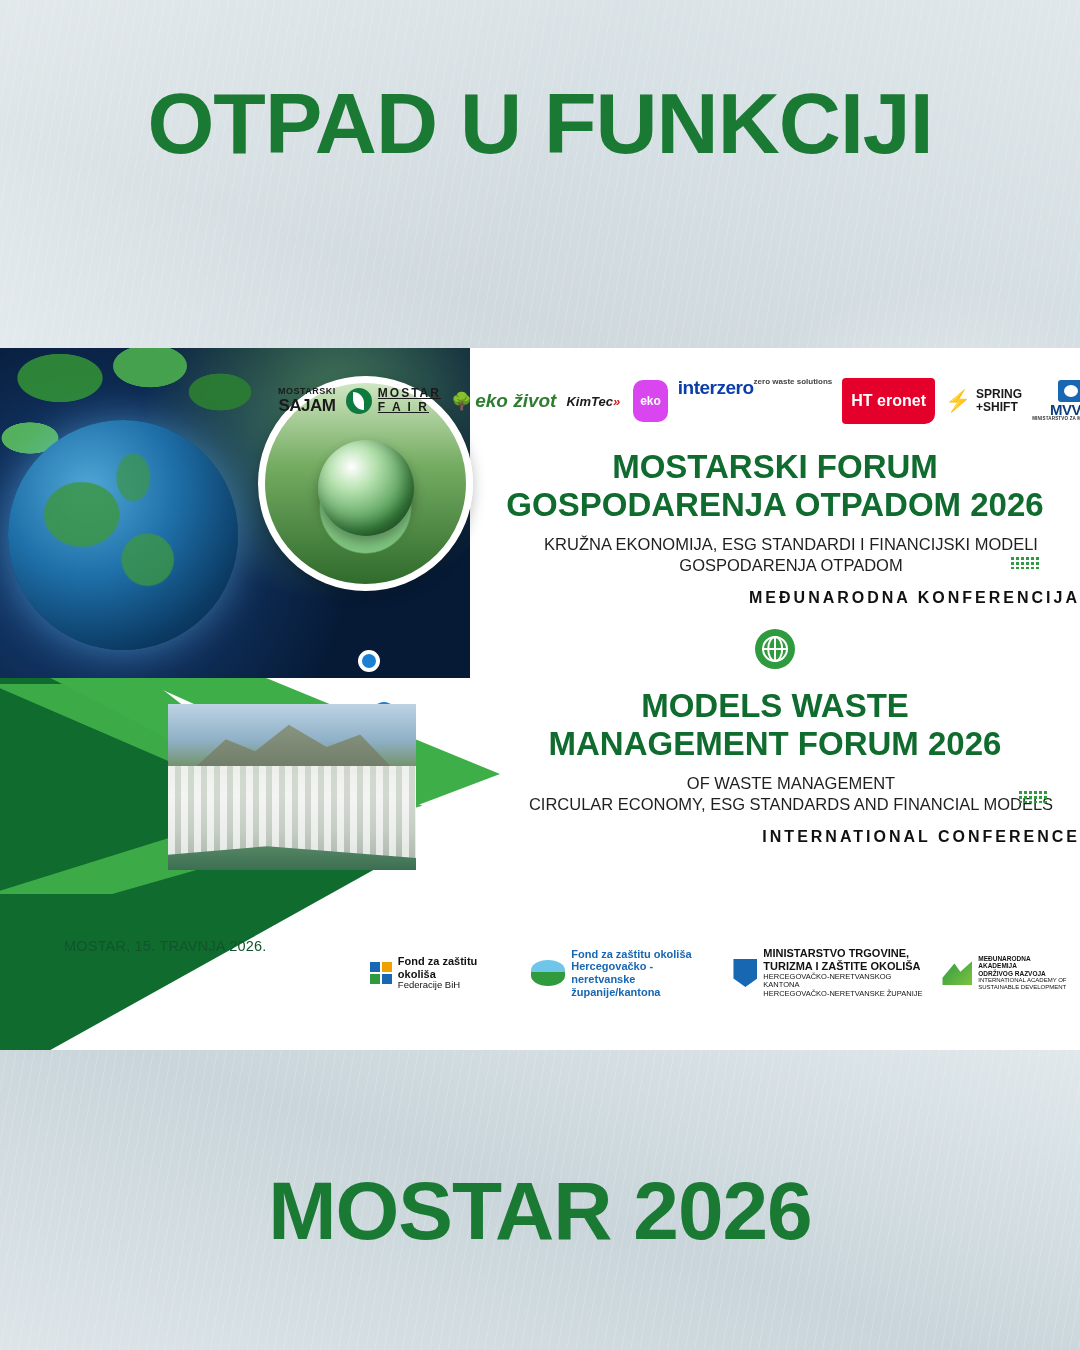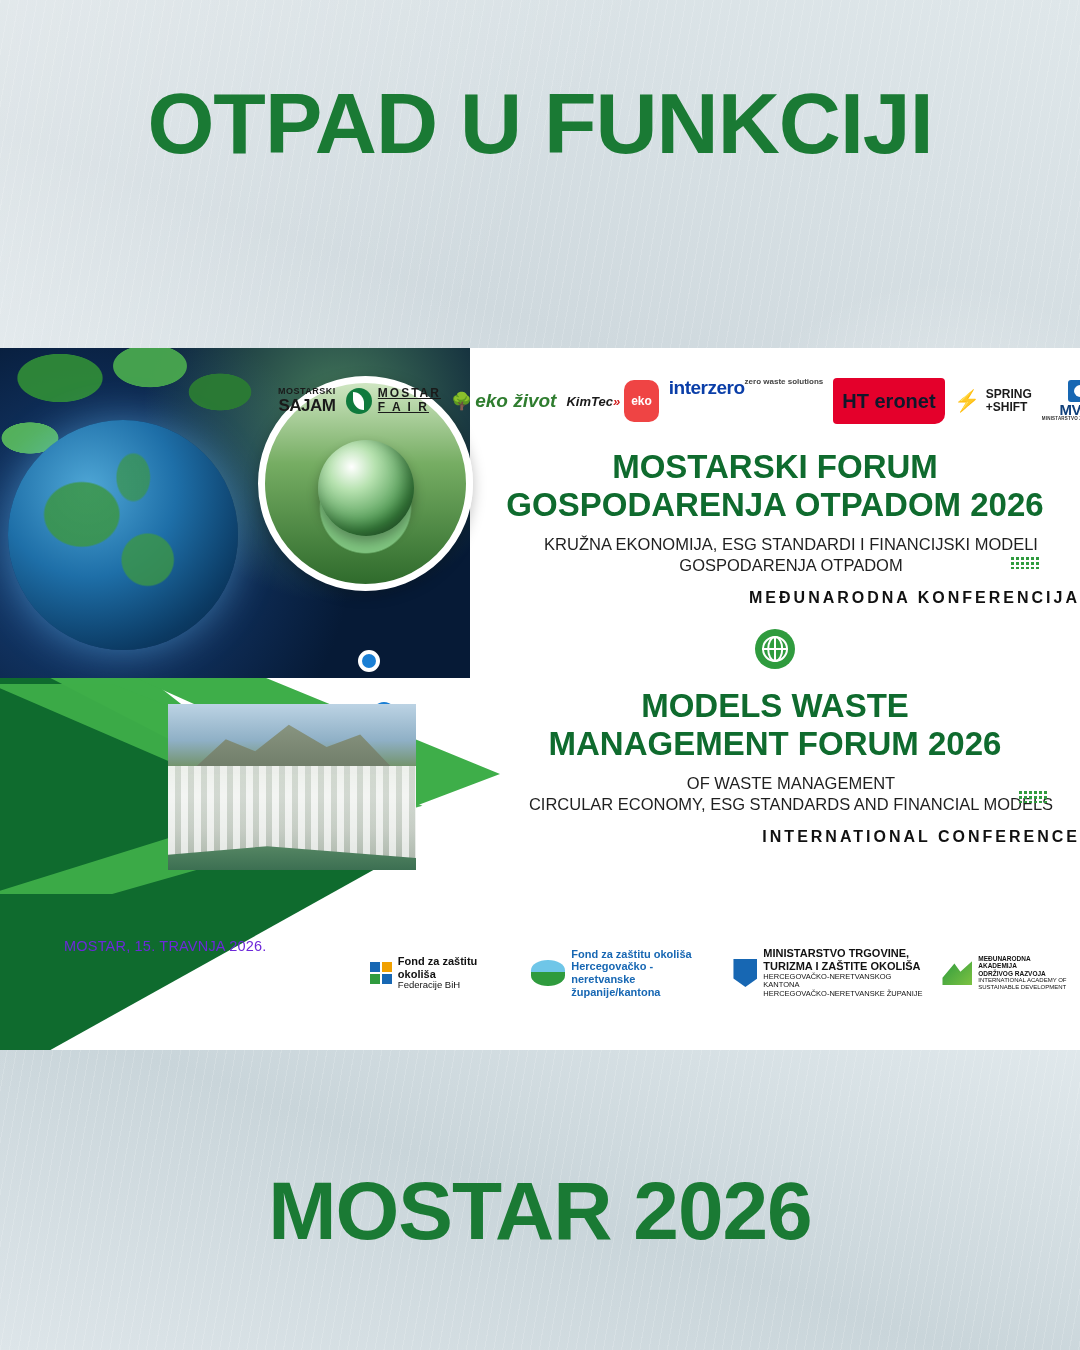--- a/index.html
+++ b/index.html
@@ -173,25 +173,25 @@
   }
   .sp-fair .mark::after{
     content:""; position:absolute; left:7px; top:4px; width:11px; height:18px;
     border-radius: 0 12px 0 12px; background:#fff;
   }
   .sp-fair .txt { font-size: 12px; line-height: 1.15; letter-spacing: 2px; text-decoration: underline; }
   .sp-eko { color: #2f7d2f; font-size: 19px; font-style: italic; font-weight: 700; display:flex; gap:3px; align-items:center;}
   .sp-eko .tree { color:#2f7d2f; font-size: 17px; font-style: normal; }
   .sp-kimtec { font-size: 13px; font-style: italic; }
   .sp-kimtec .red { color:#cf1d1d; }
-  .sp-kimtec .pill { background:#ef4444; color:#fff; border-radius:10px; padding:14px 7px; font-style: normal; font-size: 12px; margin-left:4px;}
+  .sp-kimtec .pill { background:#d946ef; color:#fff; border-radius:10px; padding:14px 7px; font-style: normal; font-size: 12px; margin-left:13px;}
   .sp-interzero { flex-direction: row; align-items: flex-start; line-height:1.1; }
   .sp-interzero .top { color:#0a3ea8; font-size: 19px; font-weight: 800; letter-spacing:-.5px; }
   .sp-interzero .sub { font-size: 8px; color:#444; font-weight: 600; }
-  .sp-ht { background:#e4002b; color:#0f172a; padding: 22px 9px; border-radius: 4px 4px 10px 4px; font-size: 20px; font-weight: 800; }
+  .sp-ht { background:#e4002b; color:#ffffff; padding: 22px 9px; border-radius: 4px 4px 10px 4px; font-size: 16px; font-weight: 800; }
   .sp-spring { display:flex; align-items:center; gap:5px; }
   .sp-spring .bolt { color:#6a2fd1; font-size: 21px; }
   .sp-spring .txt { line-height: 1.05; font-size: 12px; font-weight: 800; }
   .sp-mvvm { flex-direction: column; line-height: 1; }
   .sp-mvvm .logo { width: 26px; height: 22px; background:#1767b3; border-radius: 3px; position: relative;}
   .sp-mvvm .logo::after{content:""; position:absolute; left:6px; top:5px; width:14px; height:12px; border-radius:50%; background:#fff;}
   .sp-mvvm .nm { font-size: 15px; font-weight: 800; letter-spacing: -.5px; color:#0f3f7a; }
   .sp-mvvm .sm { font-size: 4.5px; color:#333; letter-spacing:.2px; }
 
   
@@ -245,21 +245,21 @@
   .p1 .mk s:nth-child(3){background:#2f9b3e;}
   .p1 .mk s:nth-child(4){background:#1767b3;}
   .p2 .mk { width: 34px; height: 26px; border-radius: 50%/40%;
     background: linear-gradient(180deg,#6fc6e8 0 45%, #2f9b3e 45% 100%); }
   .p2 .txt { color:#1767b3; }
   .p3 .mk { width: 24px; height: 28px; background:#1767b3; clip-path: polygon(0 0,100% 0,100% 70%,50% 100%,0 70%); }
   .p4 .mk { width: 30px; height: 24px; background: linear-gradient(135deg,#2f9b3e,#7cc242); clip-path: polygon(0 70%, 40% 10%, 60% 45%, 100% 0, 100% 100%, 0 100%); }
 
   .date-line {
     position: absolute; left: 64px; bottom: 96px;
-    color: #6d28d9; font-size: 14.5px; letter-spacing: .2px;
+    color: #14532d; font-size: 14.5px; letter-spacing: .2px;
   }
 </style>
 </head>
 <body>
 
 <div class="bg-texture"></div>
 <div class="bg-glow"></div>
 
 <div class="headline">
   <span>OTPAD U FUNKCIJI</span>

